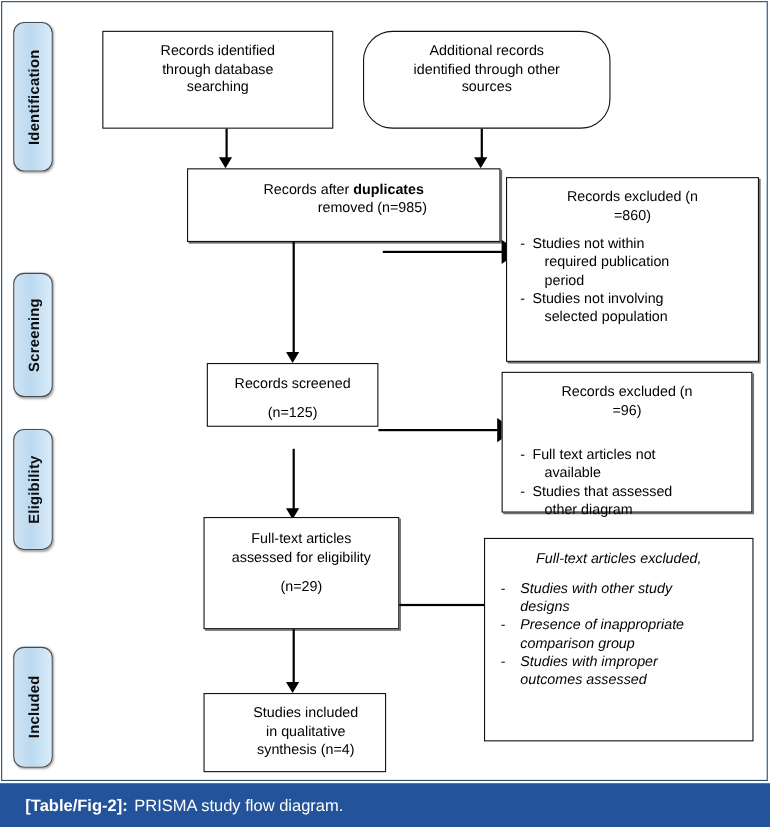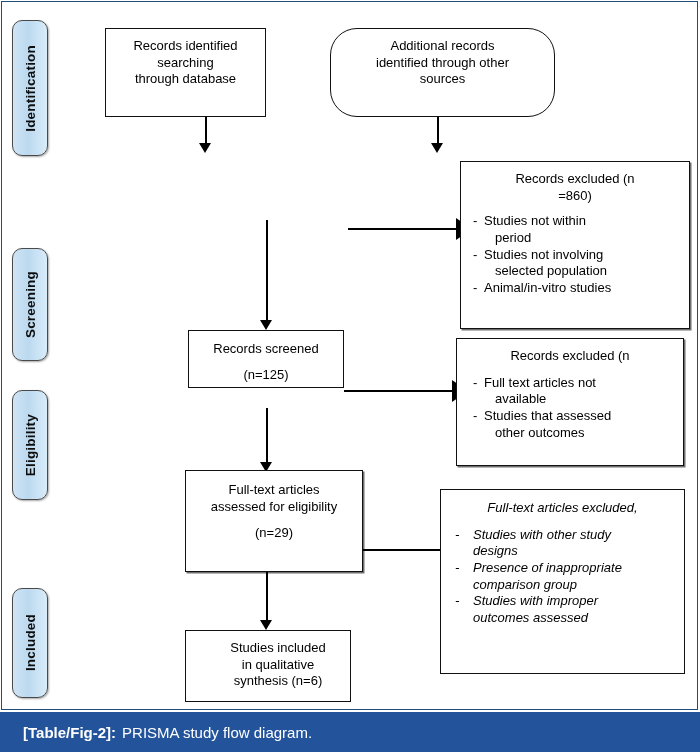--- a/index.html
+++ b/index.html
@@ -121,64 +121,70 @@
   <div class="phase" style="left:12px;top:248px;height:113px;">
     <span>Screening</span>
   </div>
   <div class="phase" style="left:12px;top:390px;height:110px;">
     <span>Eligibility</span>
   </div>
   <div class="phase" style="left:12px;top:588px;height:110px;">
     <span>Included</span>
   </div>
 
-  <div class="box" style="left:93px;top:28px;width:161px;height:89px;margin-left:12px;">
+  <div class="box" style="left:93px;top:28px;width:210px;height:89px;">
     <div class="inner ctr" style="padding-top:9px;">
       <div>Records identified</div>
+      <div>through database</div>
       <div>searching</div>
-      <div>through database</div>
     </div>
   </div>
 
   <div class="box" style="left:330px;top:28px;width:225px;height:89px;border-radius:27px;">
     <div class="inner ctr" style="padding-top:9px;">
       <div>Additional records</div>
       <div>identified through other</div>
       <div>sources</div>
     </div>
   </div>
 
   <div class="vline" style="left:205px;top:117px;height:28px;"></div>
   <div class="arrow-down" style="left:199px;top:143px;"></div>
 
   <div class="vline" style="left:437px;top:117px;height:28px;"></div>
   <div class="arrow-down" style="left:431px;top:143px;"></div>
 
+  <div class="box shadow" style="left:170px;top:153px;width:285px;height:67px;">
+    <div class="inner" style="padding-top:10px;text-align:center;">
+      <div style="text-align:center;">
+        <span>Records after </span><span class="b">duplicates</span>
+      </div>
+      <div style="text-align:center;padding-left:52px;">removed (n=985)</div>
+    </div>
+  </div>
 
   <div class="hline" style="left:348px;top:228px;width:110px;"></div>
   <div class="arrow-right" style="left:456px;top:218px;"></div>
 
   <div class="vline" style="left:266px;top:220px;height:102px;"></div>
   <div class="arrow-down" style="left:260px;top:320px;"></div>
 
   <div class="box shadow" style="left:460px;top:161px;width:230px;height:168px;">
     <div class="inner" style="padding:9px 10px;">
       <div class="ctr">Records excluded (n</div>
       <div class="ctr">=860)</div>
       <ul class="dash" style="margin-top:9px;">
         <li>
           <span>Studies not within</span>
+          <span class="ln2">required publication</span>
           <span class="ln2">period</span>
         </li>
         <li>
           <span>Studies not involving</span>
           <span class="ln2">selected population</span>
-        </li>
-        <li>
-          <span>Animal/in-vitro studies</span>
         </li>
       </ul>
     </div>
   </div>
 
   <div class="box" style="left:188px;top:330px;width:156px;height:58px;">
     <div class="inner ctr" style="padding-top:10px;">
       <div>Records screened</div>
       <div style="margin-top:9px;">(n=125)</div>
     </div>
@@ -186,28 +192,29 @@
 
   <div class="hline" style="left:344px;top:390px;width:110px;"></div>
   <div class="arrow-right" style="left:452px;top:380px;"></div>
 
   <div class="vline" style="left:266px;top:408px;height:56px;"></div>
   <div class="arrow-down" style="left:260px;top:462px;"></div>
 
   <div class="box shadow" style="left:456px;top:338px;width:228px;height:128px;">
     <div class="inner" style="padding:9px 10px;">
       <div class="ctr">Records excluded (n</div>
-      <ul class="dash" style="margin-top:10px;padding-left:4px;">
+      <div class="ctr">=96)</div>
+      <ul class="dash" style="margin-top:24px;padding-left:4px;">
         <li>
           <span>Full text articles not</span>
           <span class="ln2">available</span>
         </li>
         <li>
           <span>Studies that assessed</span>
-          <span class="ln2">other outcomes</span>
+          <span class="ln2">other diagram</span>
         </li>
       </ul>
     </div>
   </div>
 
   <div class="box shadow" style="left:185px;top:470px;width:178px;height:102px;">
     <div class="inner ctr" style="padding-top:11px;">
       <div>Full-text articles</div>
       <div>assessed for eligibility</div>
       <div style="margin-top:10px;">(n=29)</div>
@@ -237,21 +244,21 @@
           <span style="display:block;">outcomes assessed</span>
         </li>
       </ul>
     </div>
   </div>
 
   <div class="box" style="left:185px;top:630px;width:166px;height:72px;padding-left:20px;">
     <div class="inner ctr" style="padding-top:9px;">
       <div>Studies included</div>
       <div>in qualitative</div>
-      <div>synthesis (n=6)</div>
+      <div>synthesis (n=4)</div>
     </div>
   </div>
 
   <div class="caption">
     <span class="tag">[Table/Fig-2]:</span>
     <span>PRISMA study flow diagram.</span>
   </div>
 
 </div>
 

